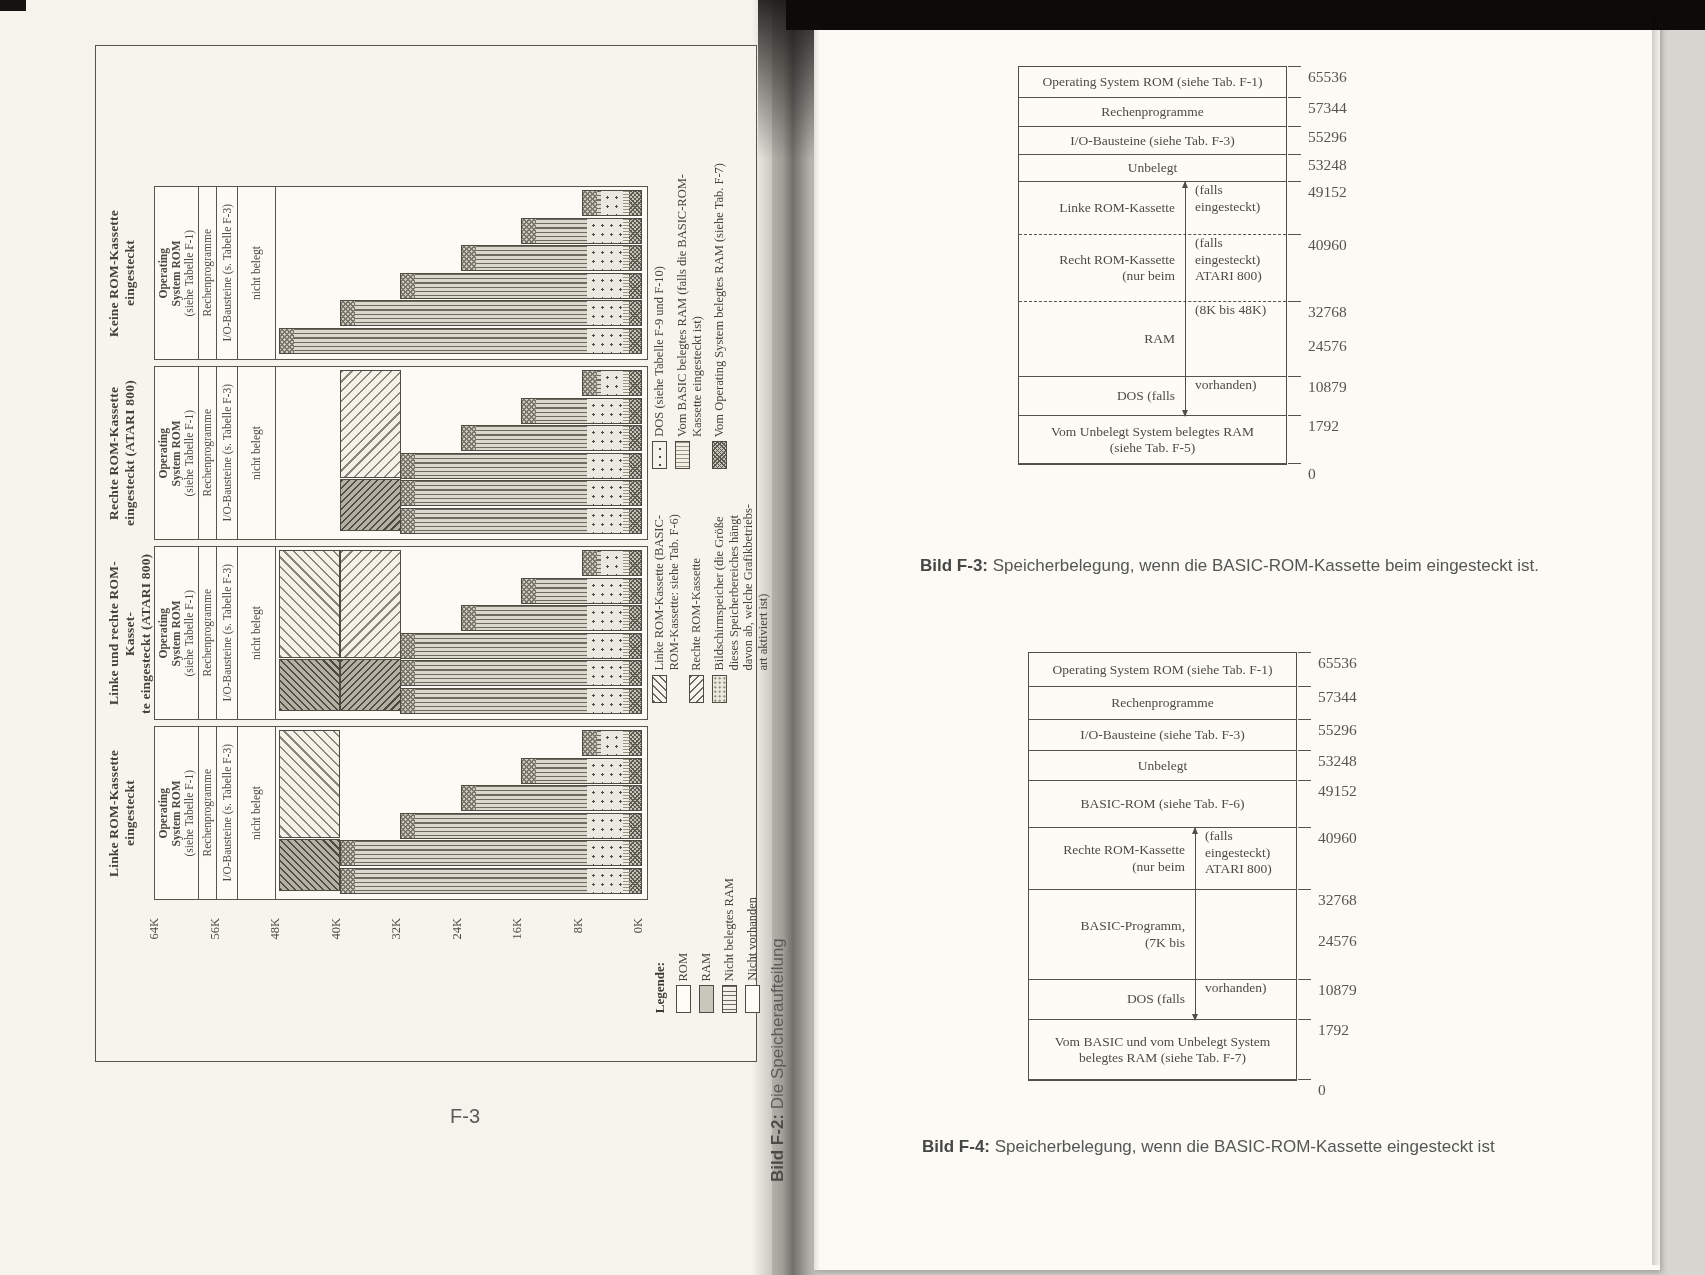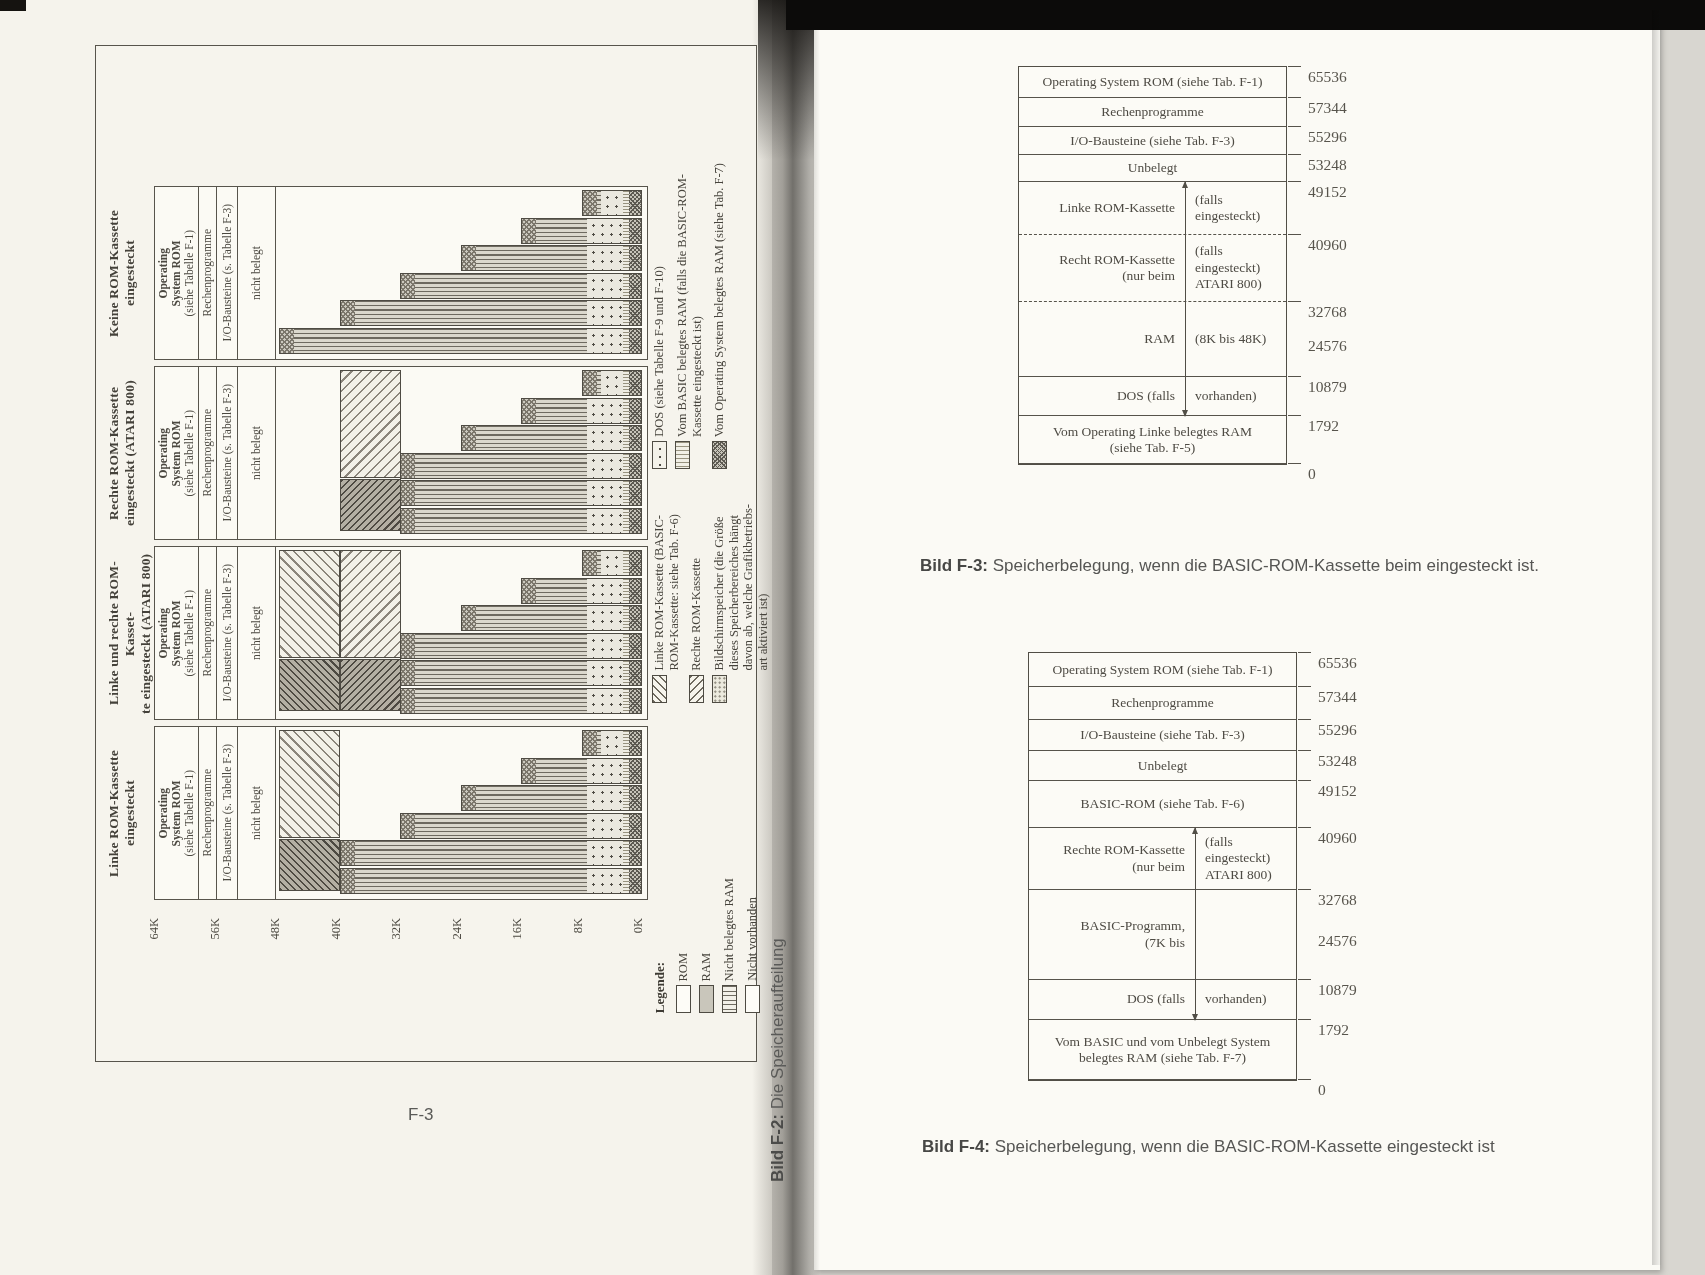--- a/index.html
+++ b/index.html
@@ -66,30 +66,30 @@
   
   .memfig{position:absolute;}
   .mm-box{position:relative;border:1.6px solid #514e46;background:#fcfbf6;}
   .mm-row{position:relative;border-bottom:1.2px solid #56534b;box-sizing:border-box;overflow:visible;
     font-size:13.5px;color:#4e4b44;}
   .mm-row:last-child{border-bottom:none;}
   .mm-row.dashed{border-bottom:1.6px dashed #56534b;}
   .mm-center{display:flex;flex-direction:column;align-items:center;justify-content:center;height:100%;text-align:center;line-height:16px;}
   .mm-split{display:flex;height:100%;}
   .mm-l{width:166px;display:flex;flex-direction:column;justify-content:center;text-align:right;padding-right:10px;box-sizing:border-box;line-height:16.5px;}
-  .mm-r{flex:1;display:flex;flex-direction:column;justify-content:center;text-align:left;padding-left:10px;box-sizing:border-box;line-height:16.5px;}
+  .mm-r{flex:1;display:flex;flex-direction:column;justify-content:flex-start;text-align:left;padding-left:10px;box-sizing:border-box;line-height:16.5px;}
   .mm-arrow{position:absolute;left:166px;width:1.3px;background:#514e46;z-index:3;}
   .mm-arrow:before,.mm-arrow:after{content:"";position:absolute;left:-3.2px;border-left:3.8px solid transparent;border-right:3.8px solid transparent;}
   .mm-arrow:before{top:-1px;border-bottom:7px solid #514e46;}
   .mm-arrow:after{bottom:-1px;border-top:7px solid #514e46;}
   .mm-tick{position:absolute;right:-15px;width:13px;height:1.3px;background:#56534b;}
   .mm-ticklabel{position:absolute;left:100%;margin-left:22px;width:70px;font-size:15.5px;color:#57544c;text-align:left;}
   .fig-caption{position:absolute;font-family:"Liberation Sans",sans-serif;font-size:17px;color:#565654;white-space:nowrap;}
   .fig-caption b{color:#474745;}
-  .page-num{position:absolute;font-family:"Liberation Sans",sans-serif;font-size:17px;color:#5a5a57;}
+  .page-num{position:absolute;font-family:"Liberation Sans",sans-serif;font-size:20px;color:#5a5a57;margin-left:42px;}
 </style>
 </head>
 <body>
 
 <div class="canvas">
   <div class="page-left-bg"></div>
   <div class="page-right-bg"></div>
   <div class="gutter"></div>
   <div class="gutter-top"></div>
   <div class="top-strip"></div>
@@ -571,21 +571,21 @@
             <div class="mm-l">
               <div>DOS (falls</div>
             </div>
             <div class="mm-r">
               <div>vorhanden)</div>
             </div>
           </div>
         </div>
         <div class="mm-row" style="height: 48px;">
           <div class="mm-center">
-            <div>Vom Operating Linke belegtes RAM</div>
+            <div>Vom Unbelegt System belegtes RAM</div>
             <div>(siehe Tab. F-5)</div>
           </div>
         </div>
         <div class="mm-arrow" style="top: 115px; height: 234px;"></div>
         <div class="mm-tick" style="top: -1px;"></div>
         <div class="mm-ticklabel" style="top: 1px;">65536</div>
         <div class="mm-tick" style="top: 30px;"></div>
         <div class="mm-ticklabel" style="top: 32px;">57344</div>
         <div class="mm-tick" style="top: 59px;"></div>
         <div class="mm-ticklabel" style="top: 61px;">55296</div>

